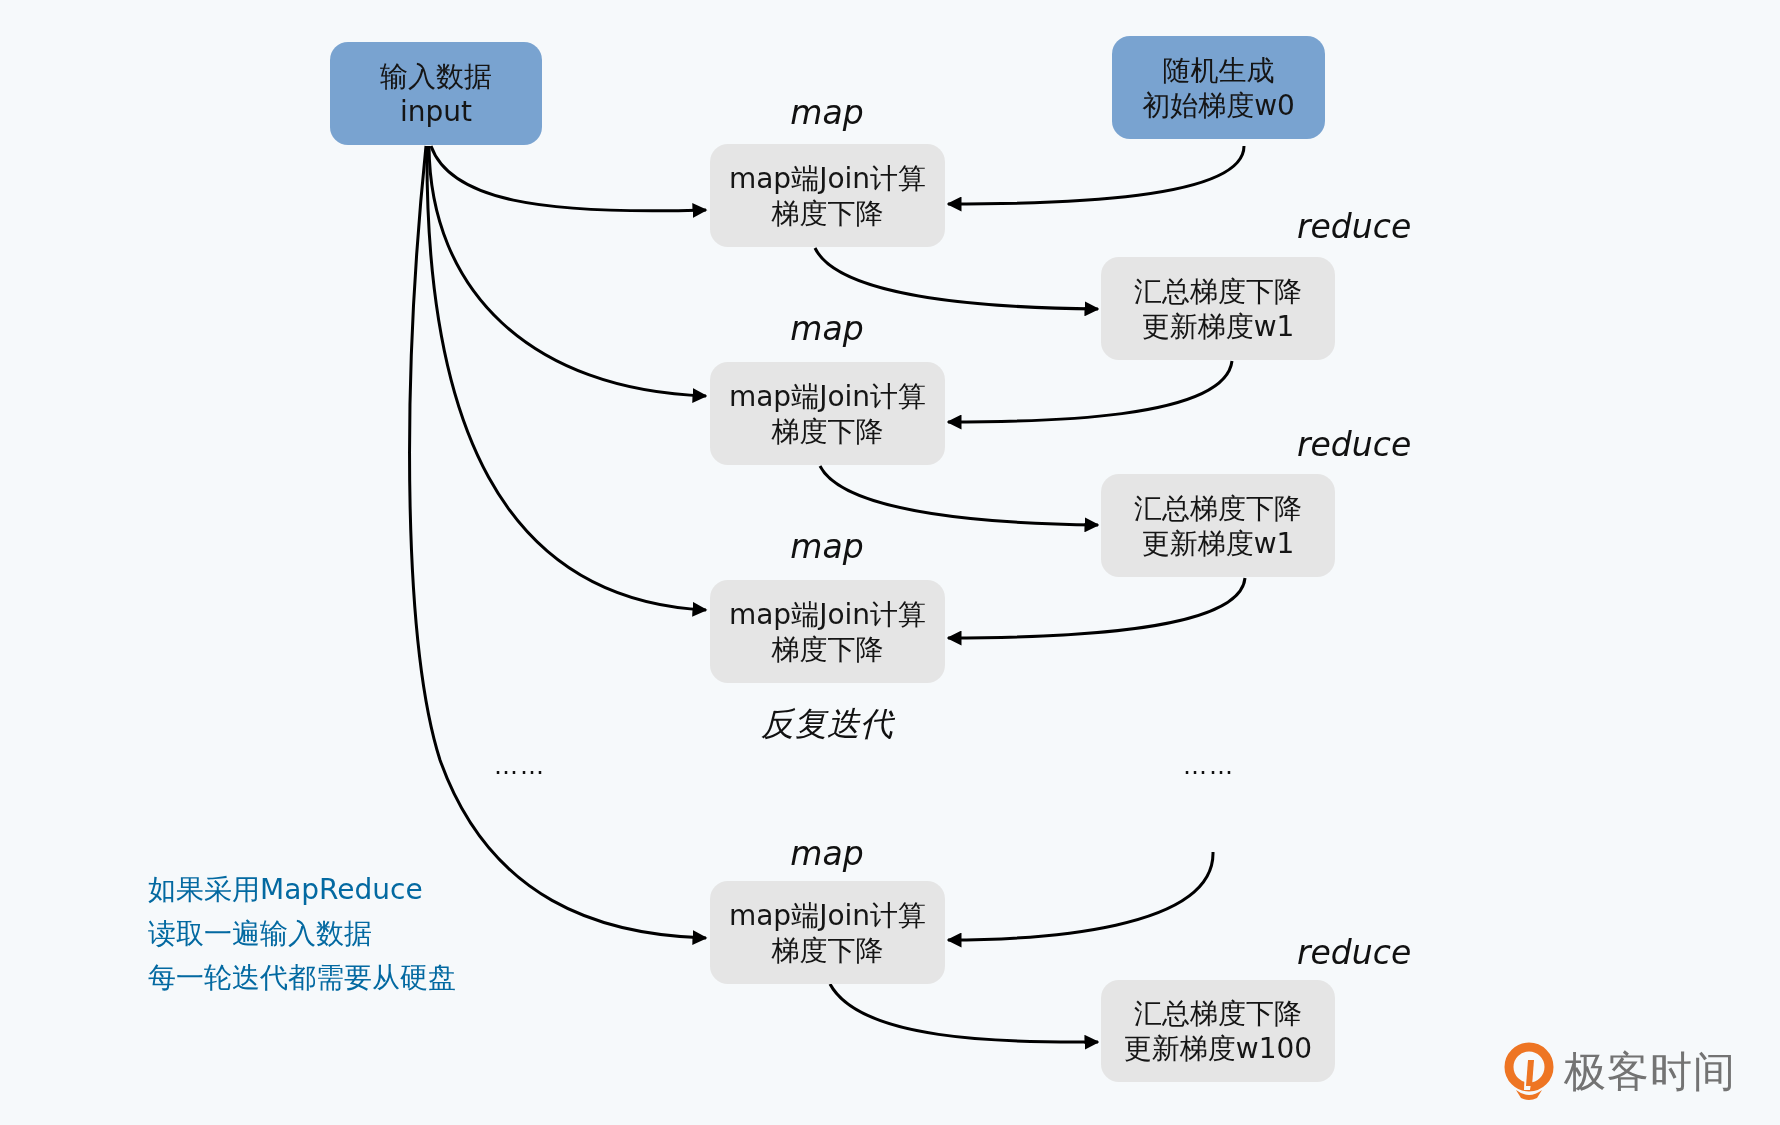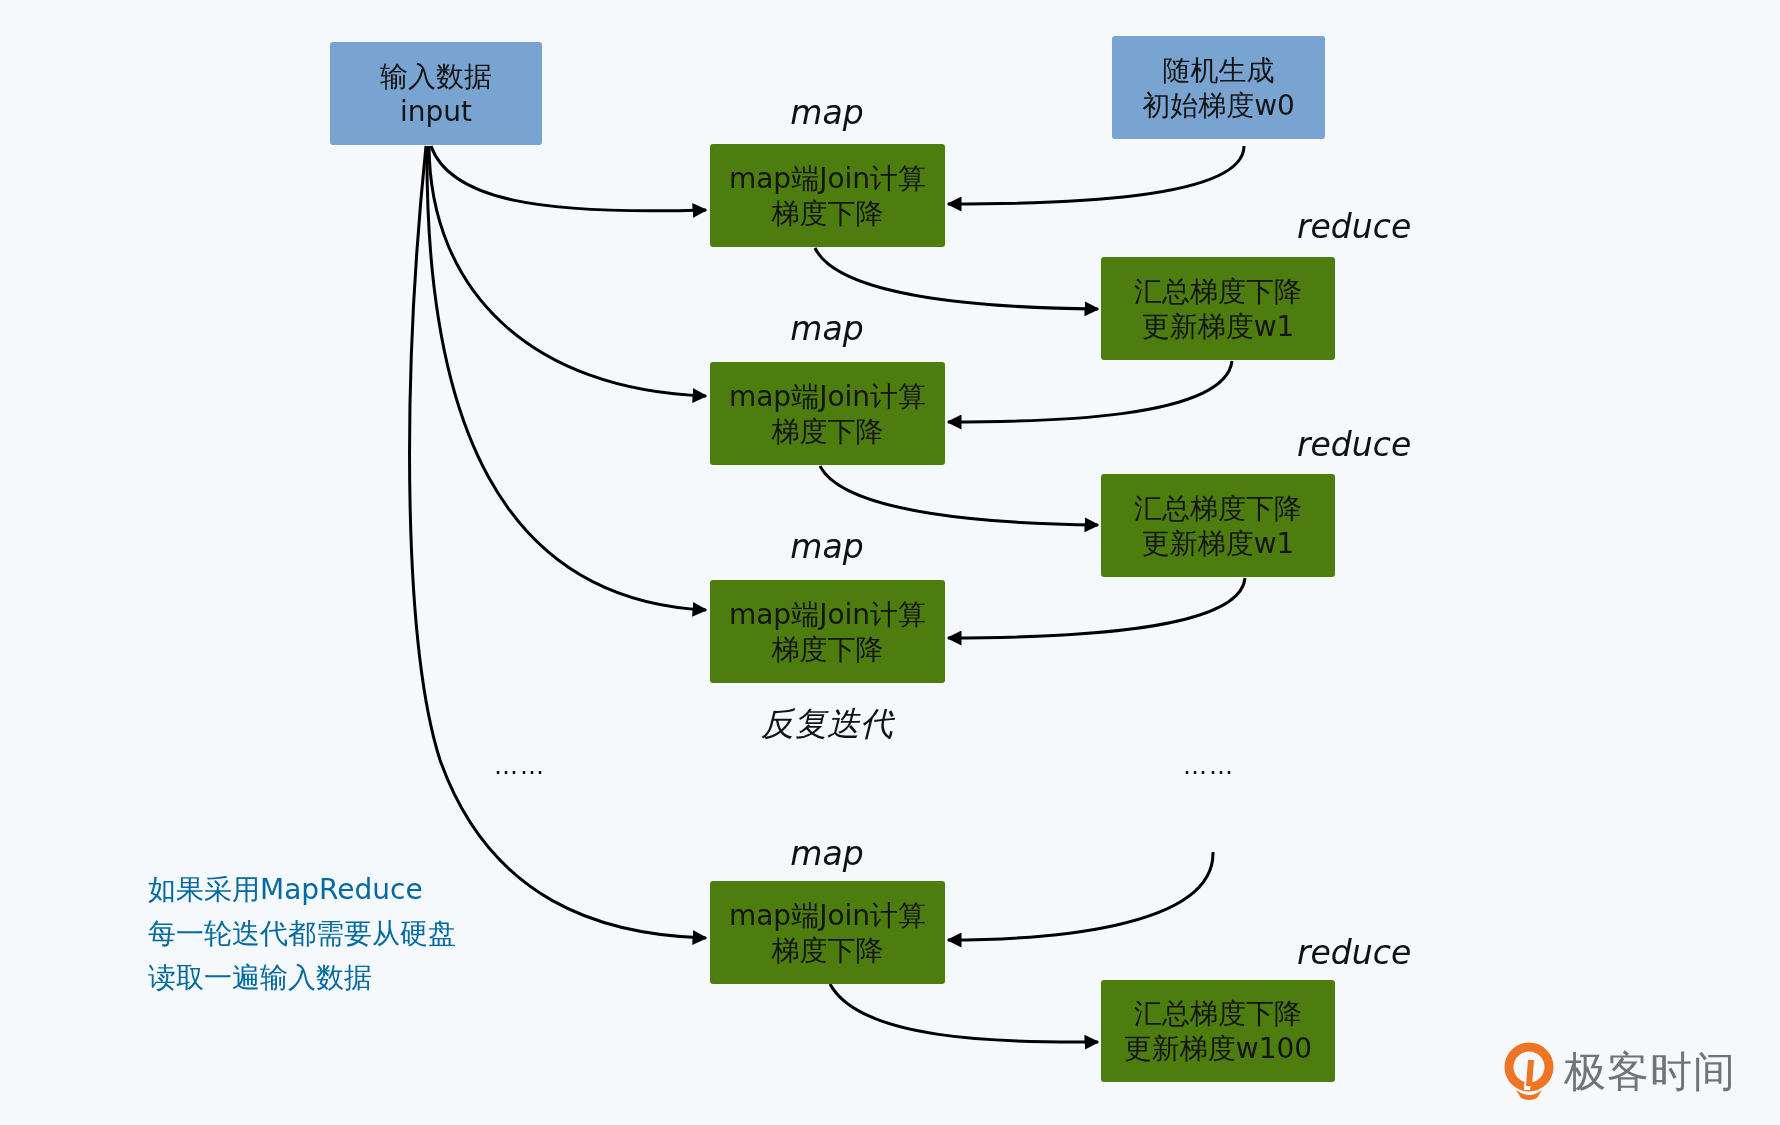--- a/index.html
+++ b/index.html
@@ -6,25 +6,25 @@
   body {
     width: 1780px; height: 1125px; position: relative; overflow: hidden;
     background: #f6f9fb;
     font-family: "DejaVu Sans", "Liberation Sans", sans-serif;
     color: #111;
   }
   svg.edges { position: absolute; left: 0; top: 0; width: 1780px; height: 1125px; }
   .node {
     position: absolute; box-sizing: border-box;
     display: flex; flex-direction: column; align-items: center; justify-content: center;
-    border-radius: 3px; text-align: center;
+    border-radius: 18px; text-align: center;
     font-size: 28px; line-height: 35px; color: #151515;
   }
   .node.dark { background: #79a3d0; }
-  .node.light { background: #4d7c0f; }
+  .node.light { background: #e5e5e5; }
   .node span { display: block; white-space: nowrap; }
   .label {
     position: absolute; font-size: 33px; line-height: 40px; white-space: nowrap; color: #111; font-style: italic;
   }
   .center { transform: translateX(-50%); }
   .dots {
     position: absolute; font-size: 24px; letter-spacing: 2px; color: #111; white-space: nowrap;
   }
   .note {
     position: absolute; left: 148px; top: 868px; color: #0369a1;
@@ -115,22 +115,22 @@
 </div>
 
 <div class="label" style="left:1297px;top:933px;">reduce</div>
 <div class="node light" style="left:1101px;top:980px;width:234px;height:102px;">
   <span>汇总梯度下降</span>
   <span>更新梯度w100</span>
 </div>
 
 <div class="note">
   <span>如果采用MapReduce</span>
+  <span>读取一遍输入数据</span>
   <span>每一轮迭代都需要从硬盘</span>
-  <span>读取一遍输入数据</span>
 </div>
 
 <div class="logo">
   <svg width="50" height="60" viewBox="0 0 50 60" xmlns="http://www.w3.org/2000/svg">
     <circle cx="25" cy="25" r="20" fill="none" stroke="#ee7523" stroke-width="9"></circle>
     <path d="M21 22 L30 22 L26 48 L20 48 Z" fill="#f6f9fb"></path>
     <path d="M24 18 L30 18 L28 44 L22 44 Z" fill="#ee7523"></path>
     <path d="M12 48 Q25 58 38 48 L33 56 Q25 60 17 56 Z" fill="#ee7523"></path>
   </svg>
   <span class="logo-text">极客时间</span>

